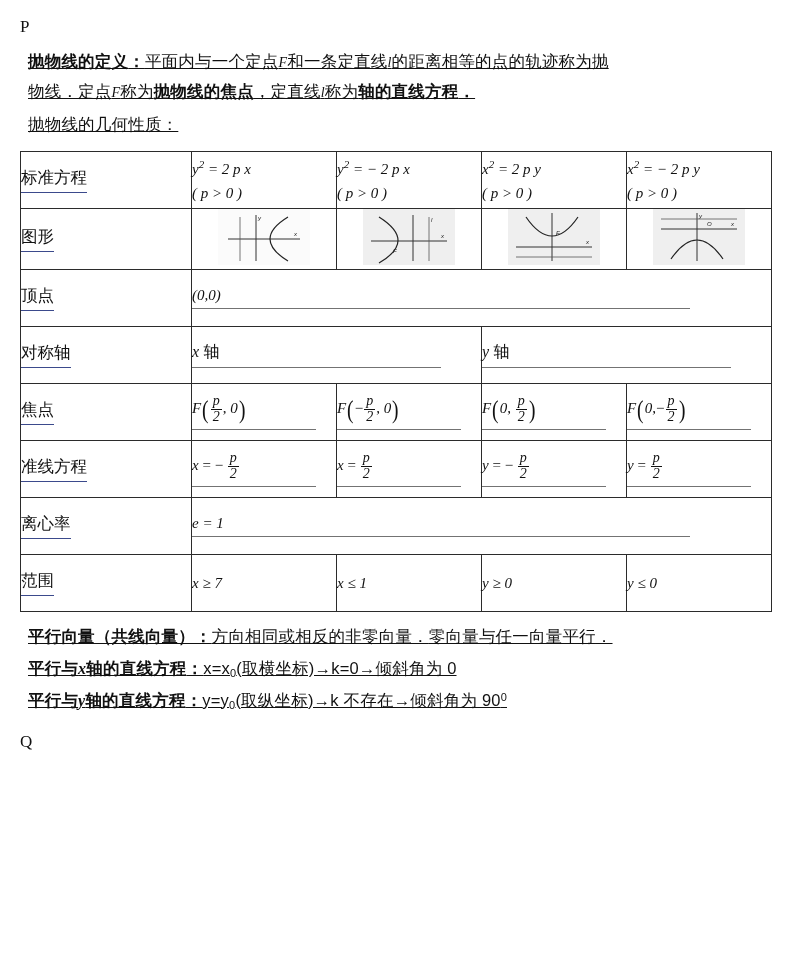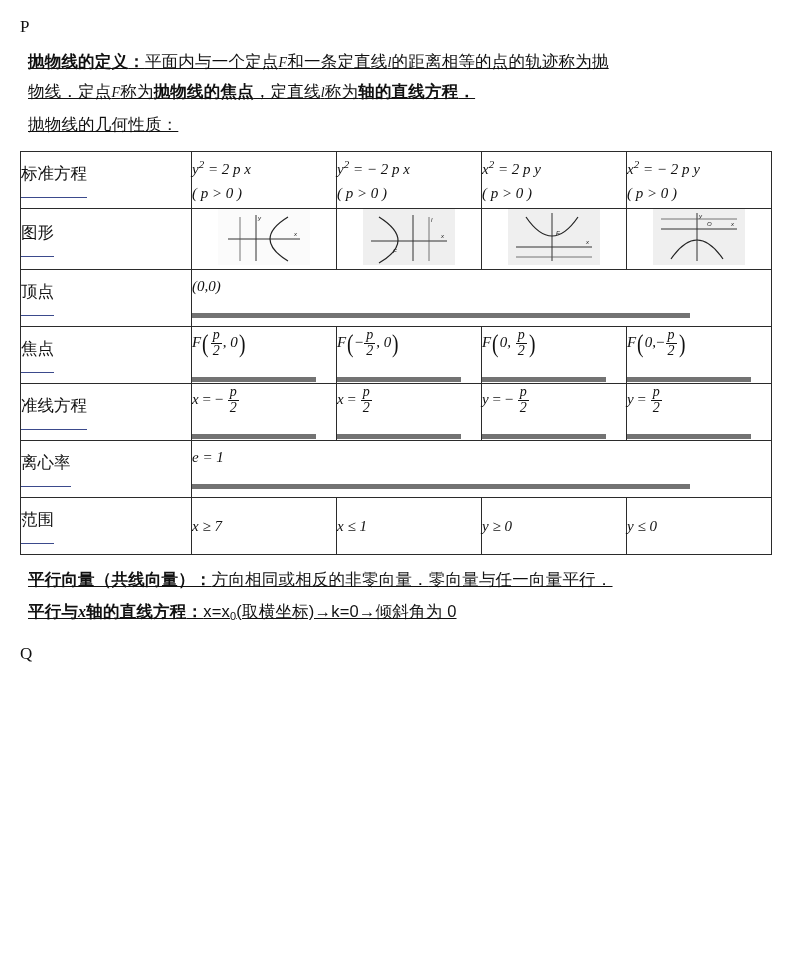--- a/index.html
+++ b/index.html
@@ -62,31 +62,31 @@
     height: 56px;
   }
   .rowlabel {
     width: 170px;
     font-size: 16.5px;
     padding: 0 0 0 18px;
     position: relative;
   }
   .rowlabel span.lbl {
     display: inline-block;
-    padding-bottom: 12px;
+    padding-bottom: 3px;
     border-bottom: 1px solid #3b4a8c;
   }
   .cell {
     padding: 6px 0 6px 12px;
     position: relative;
   }
   .cell .under {
     display: block;
-    border-bottom: 5px solid #737373;
-    padding-bottom: 18px;
+    border-bottom: 1px solid #737373;
+    padding-bottom: 4px;
     width: 86%;
   }
 
   .eqline {
     font-family: "Liberation Serif", serif;
     font-style: italic;
     font-size: 15px;
     white-space: nowrap;
   }
   .eqline .rm { font-style: normal; }
@@ -228,20 +228,31 @@
 
     <tr>
       <td class="rowlabel">
         <span class="lbl">顶点</span>
       </td>
       <td class="cell" colspan="4">
         <span class="eqline under">(0,0)</span>
       </td>
     </tr>
 
+    <tr>
+      <td class="rowlabel">
+        <span class="lbl">对称轴</span>
+      </td>
+      <td class="cell" colspan="2">
+        <span class="under"><span class="ital-lg">x</span><span style="font-size:16px"> 轴</span></span>
+      </td>
+      <td class="cell" colspan="2">
+        <span class="under"><span class="ital-lg">y</span><span style="font-size:16px"> 轴</span></span>
+      </td>
+    </tr>
 
     <tr>
       <td class="rowlabel">
         <span class="lbl">焦点</span>
       </td>
       <td class="cell">
         <span class="eqline under">
           <span>F</span><span class="paren">(</span><span class="frac"><span class="num">p</span><span class="den">2</span></span><span class="rm">,</span> <span>0</span><span class="paren">)</span>
         </span>
       </td>
@@ -310,17 +321,20 @@
     </table>
 
   <p class="para tight">
     <span class="b">平行向量（共线向量）</span><span class="b">：</span><span>方向相同或相反的非零向量．</span><span style="text-decoration:underline">零向量与任一向量平行</span><span>．</span>
   </p>
 
   <p class="para tight">
     <span class="b">平行与</span><span class="b ital-lg">x</span><span class="b">轴的直线方程</span><span class="b">：</span><span>x=x</span><span class="sub">0</span><span>(取横坐标)→k=0→倾斜角为 0</span>
   </p>
 
+  <p class="para tight">
+    <span class="b">平行与</span><span class="b ital-lg">y</span><span class="b">轴的直线方程</span><span class="b">：</span><span>y=y</span><span class="sub">0</span><span>(取纵坐标)→k 不存在→倾斜角为 90</span><span class="sup">0</span>
+  </p>
 
   <div class="section-letter tail-q">Q</div>
 
 
 </div>
 
 </body></html>

